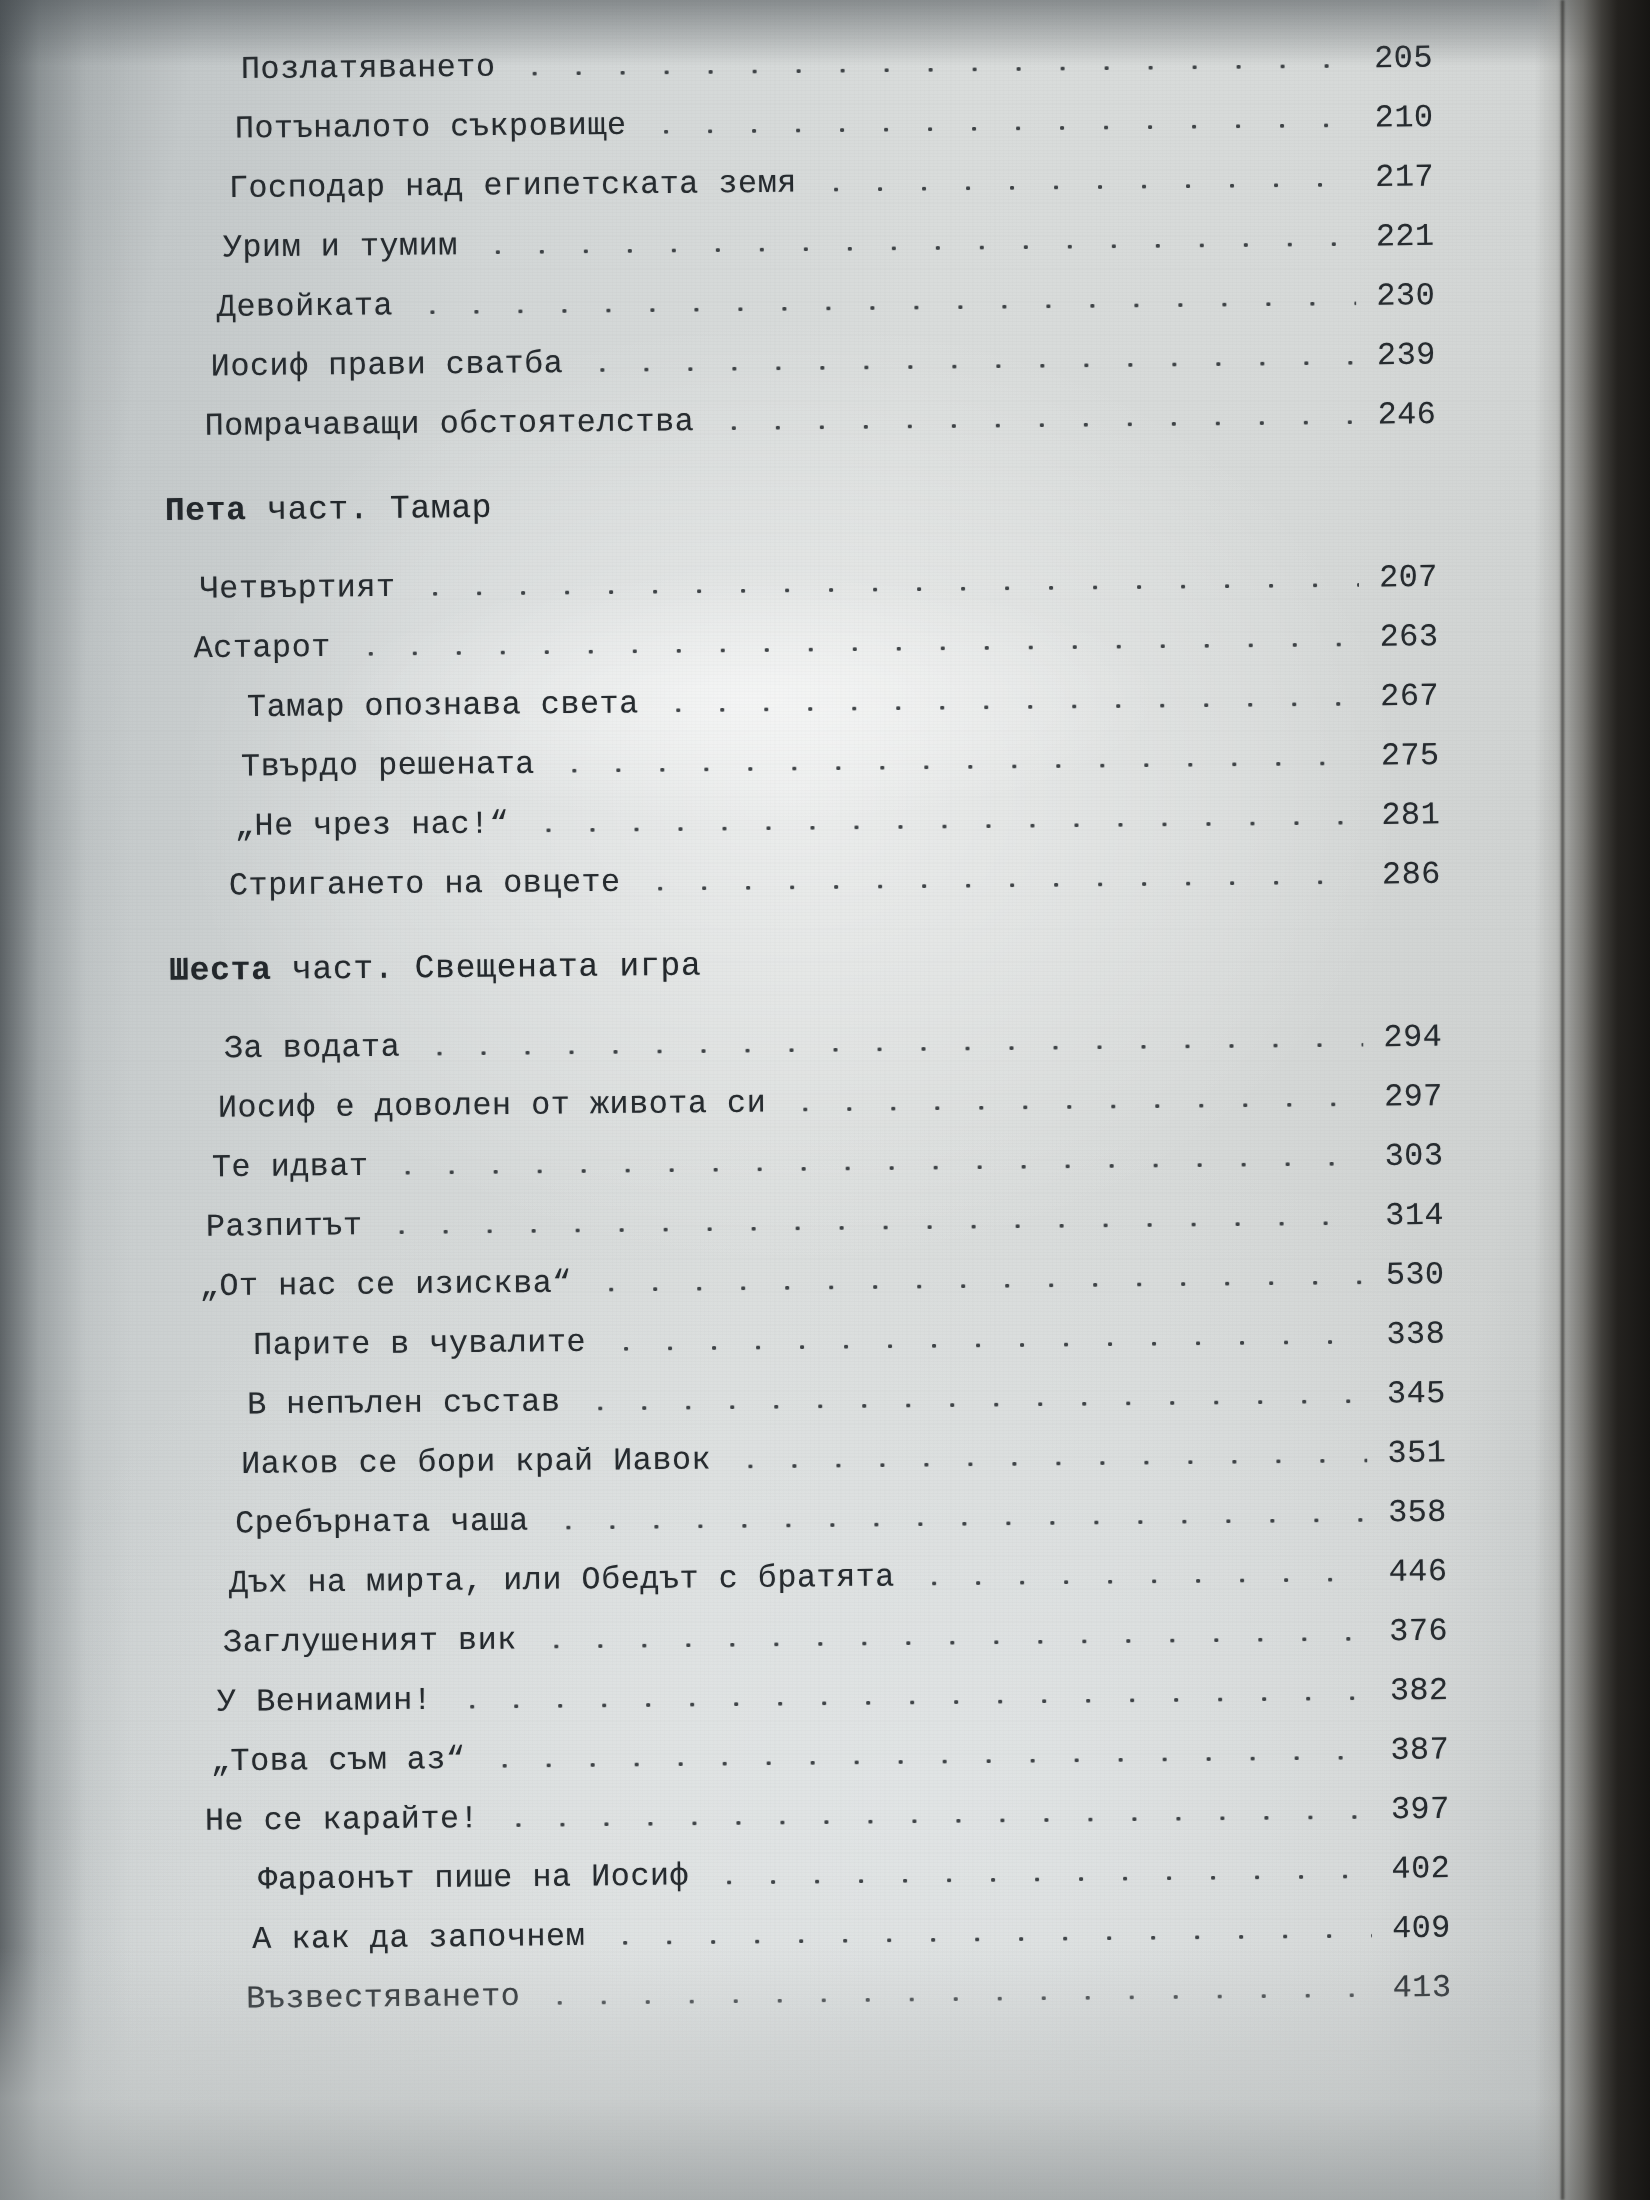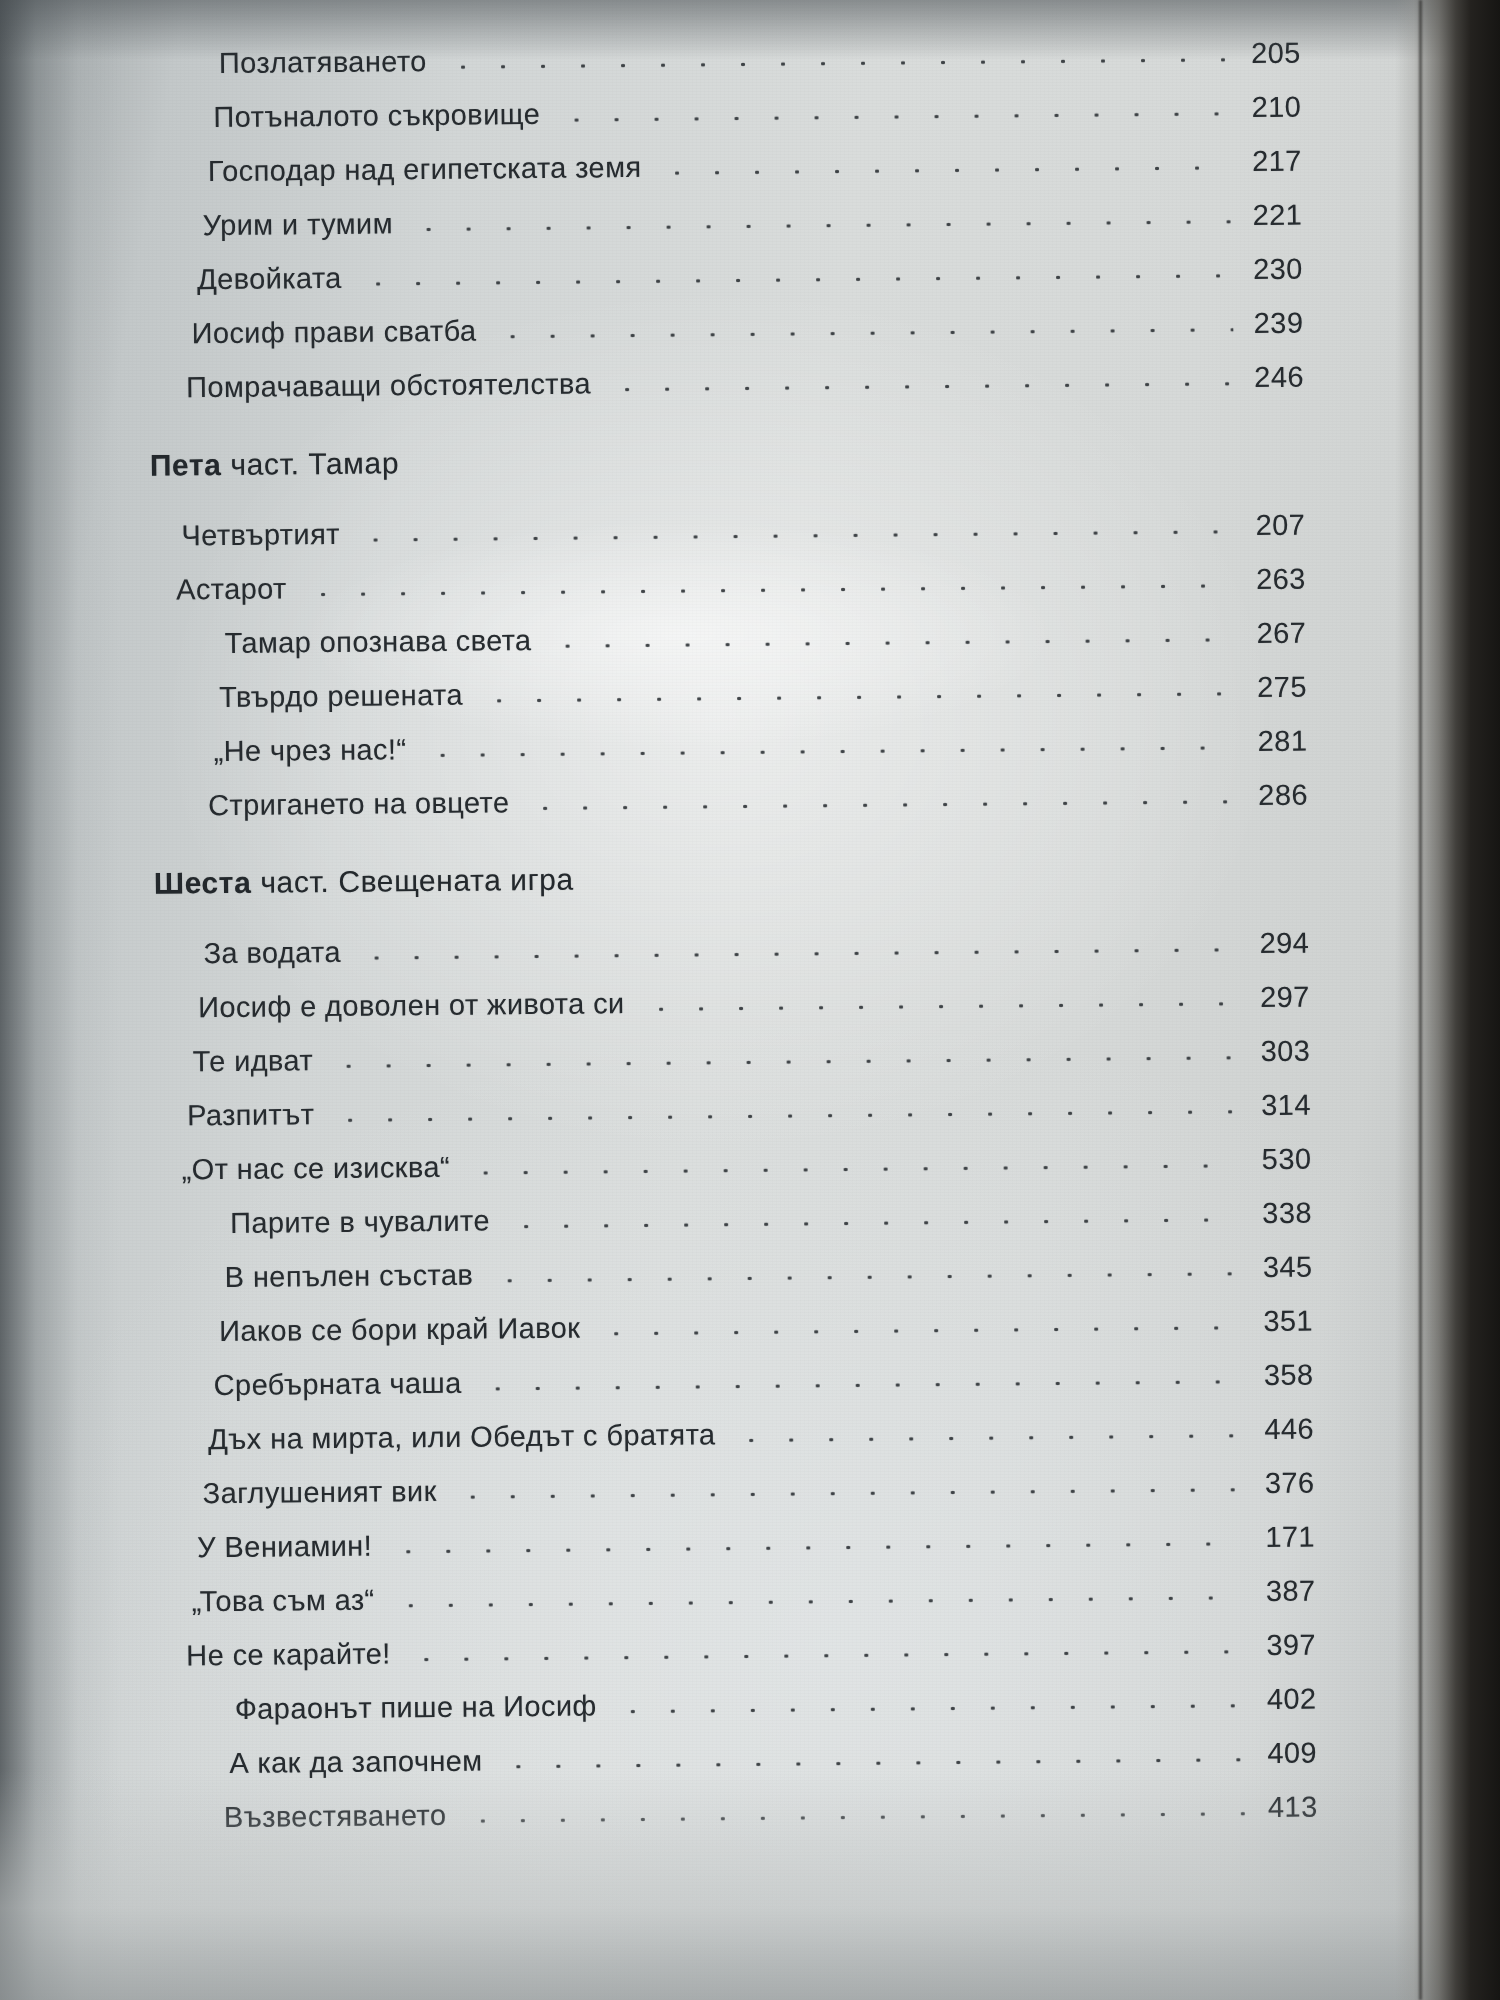--- a/index.html
+++ b/index.html
@@ -5,21 +5,21 @@
   html, body {
     margin: 0;
     padding: 0;
     background: #1a1a1a;
   }
   #page {
     position: relative;
     width: 1500px;
     height: 2000px;
     overflow: hidden;
-    font-family: Liberation Sans, sans-serif;
+    font-family: Liberation Mono, monospace;
     background: #b9bcbb;
   }
 
   
   .paper {
     position: absolute;
     inset: 0;
     background:
       radial-gradient(ellipse 900px 700px at 48% 36%, rgba(255,255,255,0.50) 0%, rgba(255,255,255,0.00) 62%),
       radial-gradient(ellipse 1200px 900px at 55% 82%, rgba(232,236,238,0.55) 0%, rgba(232,236,238,0) 70%),
@@ -306,21 +306,21 @@
             <span class="page">446</span>
           </div>
           <div class="entry i5">
             <span class="title">Заглушеният вик</span>
             <span class="leader"></span>
             <span class="page">376</span>
           </div>
           <div class="entry i6">
             <span class="title">У Вениамин!</span>
             <span class="leader"></span>
-            <span class="page">171</span>
+            <span class="page">382</span>
           </div>
           <div class="entry i7">
             <span class="title">„Това съм аз“</span>
             <span class="leader"></span>
             <span class="page">387</span>
           </div>
           <div class="entry i8">
             <span class="title">Не се карайте!</span>
             <span class="leader"></span>
             <span class="page">397</span>

